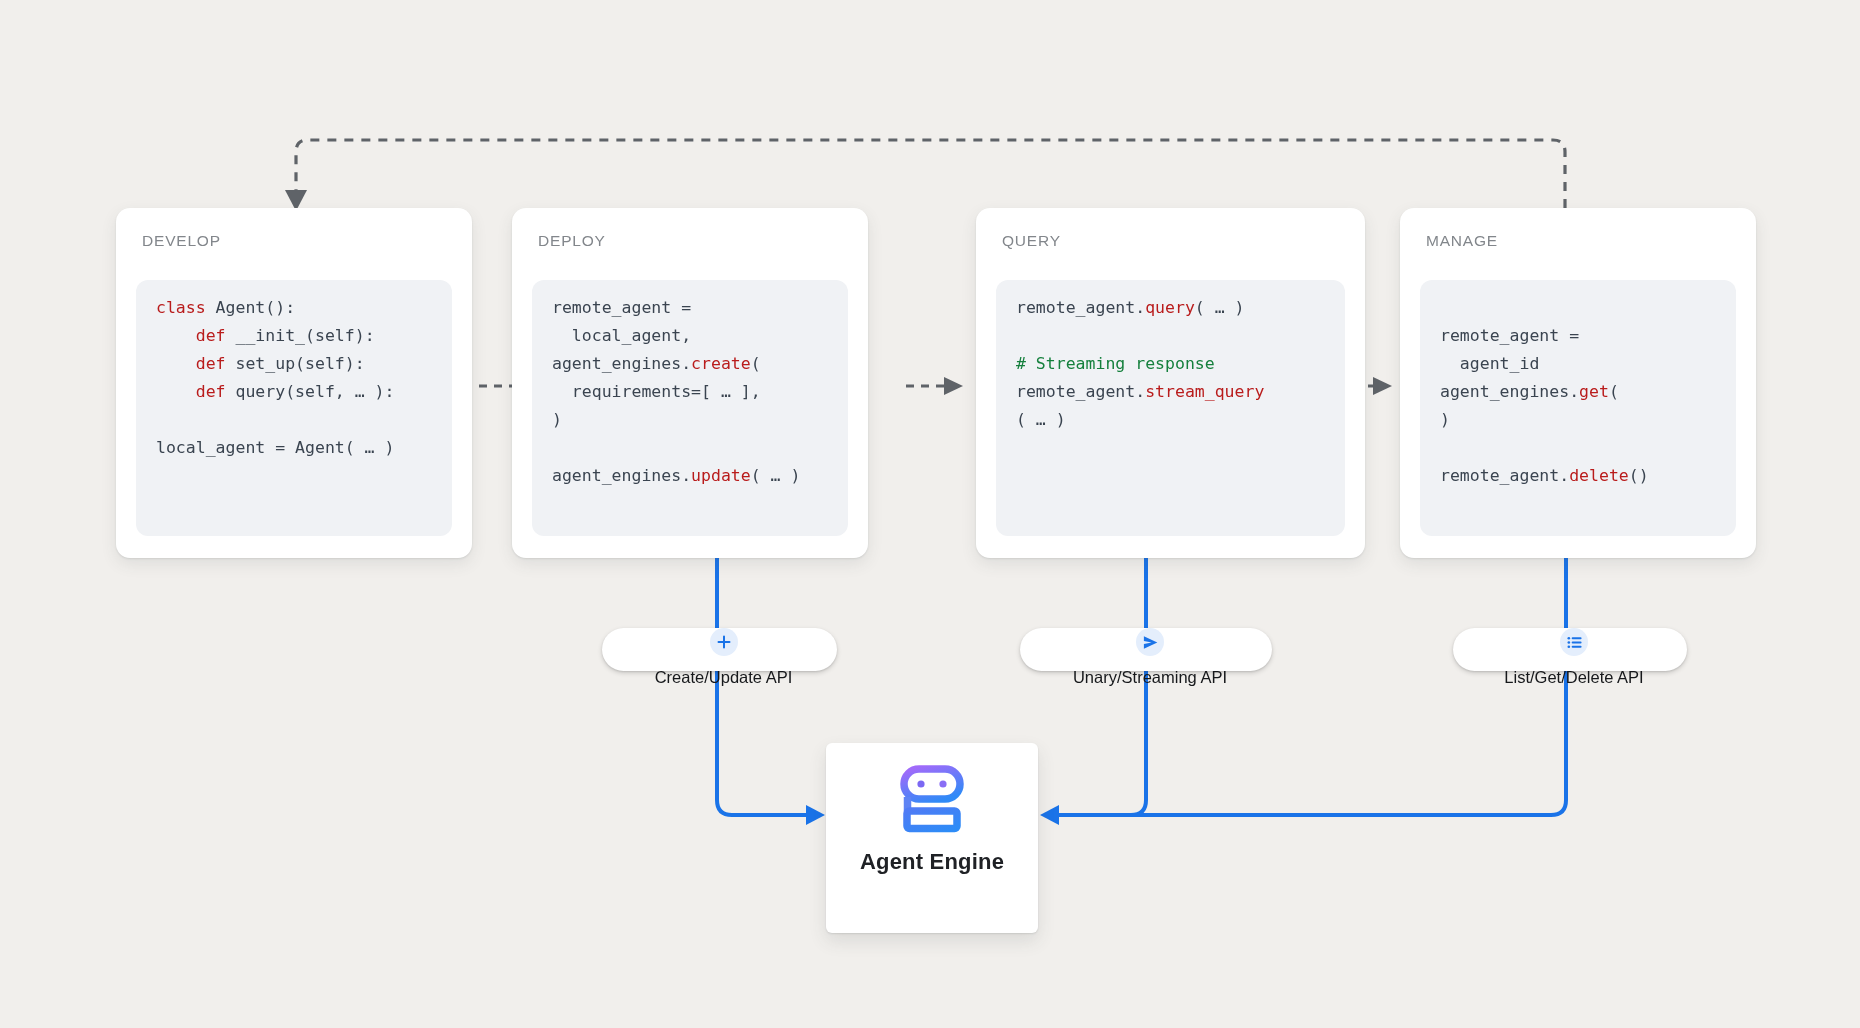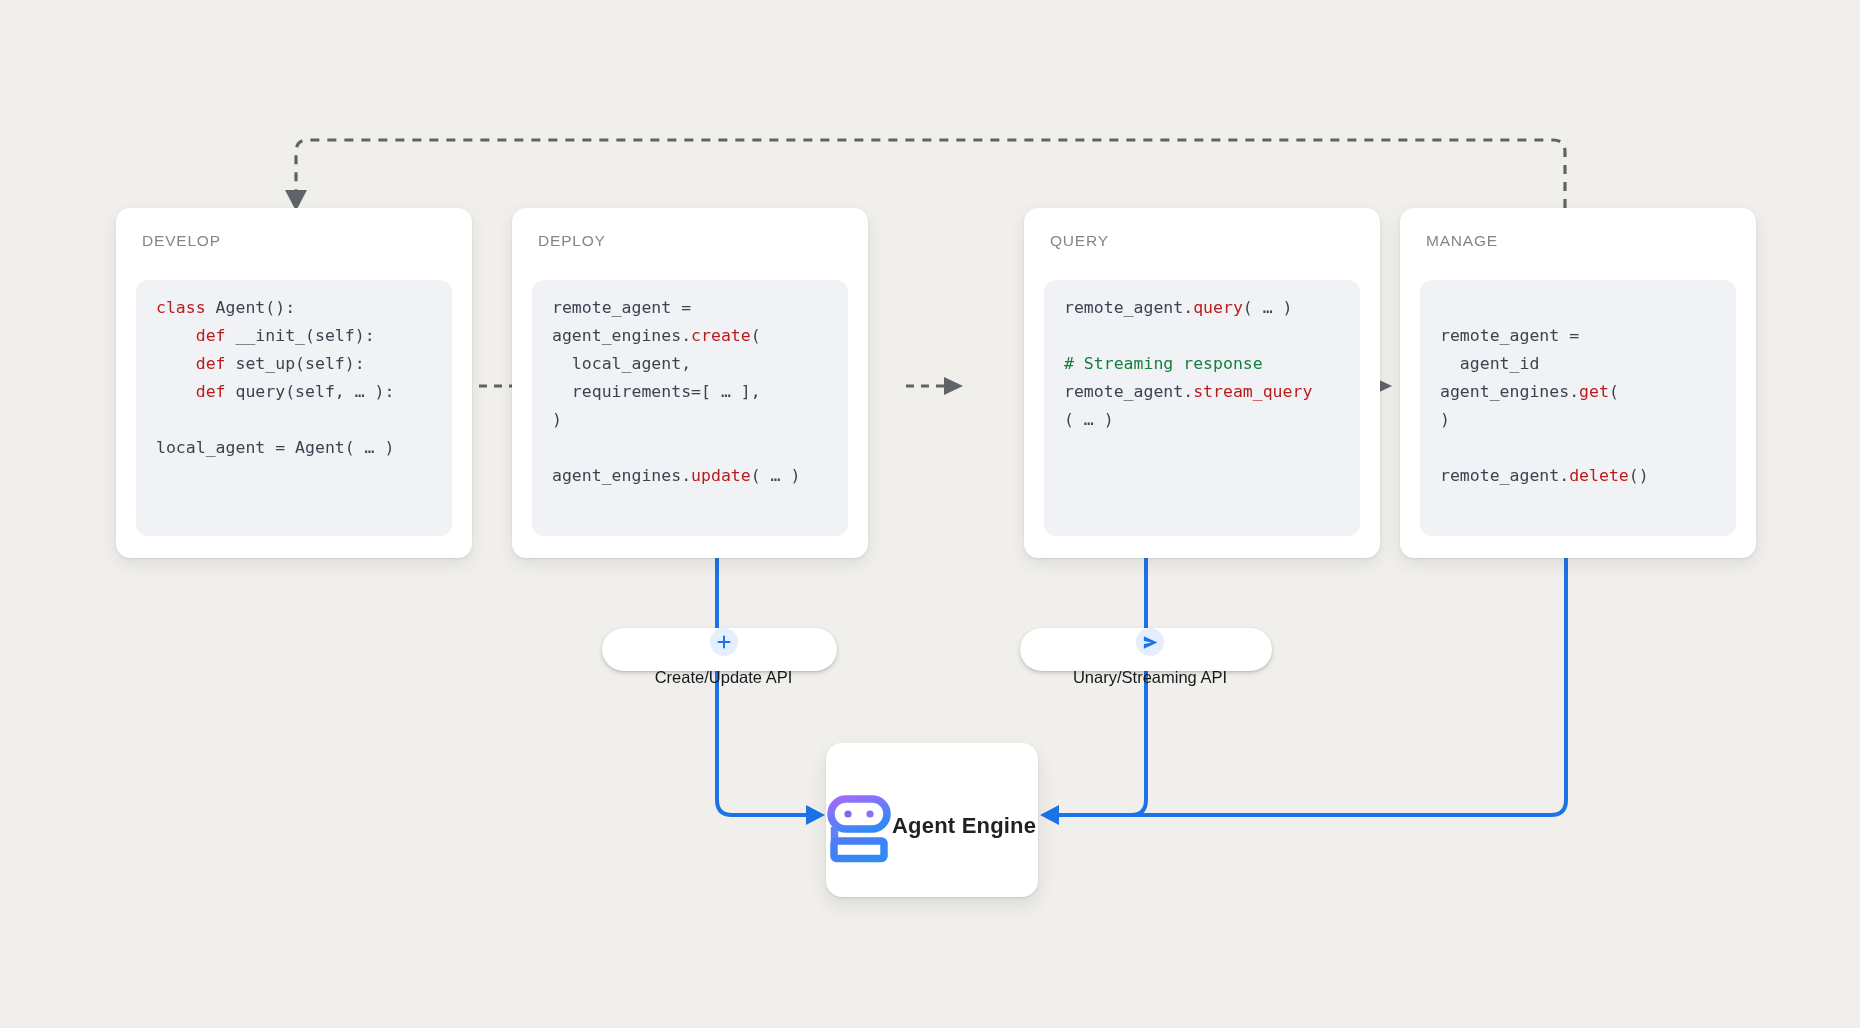--- a/index.html
+++ b/index.html
@@ -7,21 +7,21 @@
   .canvas{position:relative;width:1860px;height:1028px;background:#f1efec;overflow:hidden;}
 
   
   .overlay{position:absolute;left:0;top:0;z-index:1;}
 
   
   .card{position:absolute;top:208px;width:356px;height:350px;background:#ffffff;
         border-radius:14px;box-shadow:0 1px 2px rgba(60,64,67,.12),0 6px 16px rgba(60,64,67,.10);z-index:2;}
   .card-develop{left:116px;}
   .card-deploy{left:512px;}
-  .card-query{left:1024px;}
+  .card-query{left:976px;padding-left:33px;}
   .card-manage{left:1400px;}
   .card-title{position:absolute;left:26px;top:24px;font-size:15.5px;font-weight:normal;
               letter-spacing:.8px;color:#82868b;}
   .code-block{position:absolute;left:20px;right:20px;top:72px;bottom:22px;background:#f0f2f5;
               border-radius:12px;padding:14px 0 0 20px;overflow:hidden;}
   .code-line{font-family:"DejaVu Sans Mono",monospace;font-size:16.5px;line-height:28px;
              color:#3a4450;white-space:pre;}
   .tok-kw{color:#b91c1c;}
   .tok-comment{color:#15803d;}
 
@@ -30,23 +30,23 @@
         box-shadow:0 2px 5px rgba(0,0,0,.16),0 1px 2px rgba(0,0,0,.10);
         display:flex;align-items:center;gap:12px;padding-left:8px;box-sizing:border-box;z-index:3;flex-direction:column;}
   .pill-1{left:602px;width:235px;}
   .pill-2{left:1020px;width:252px;}
   .pill-3{left:1453px;width:234px;}
   .pill-icon{width:28px;height:28px;border-radius:50%;background:#e4eefc;display:flex;
              align-items:center;justify-content:center;flex:0 0 auto;}
   .pill-label{font-size:16.5px;color:#16181b;font-weight:500;white-space:nowrap;}
 
   
-  .engine{position:absolute;left:826px;top:743px;width:212px;height:154px;background:#ffffff;
-          border-radius:16px;box-shadow:0 1px 2px rgba(60,64,67,.14),0 8px 18px rgba(60,64,67,.12);
-          display:flex;flex-direction:row;align-items:center;z-index:2;}
+  .engine{position:absolute;left:826px;top:743px;width:212px;height:190px;background:#ffffff;
+          border-radius:6px;box-shadow:0 1px 2px rgba(60,64,67,.14),0 8px 18px rgba(60,64,67,.12);
+          display:flex;flex-direction:column;align-items:center;z-index:2;}
   .engine-icon{margin-top:22px;}
   .engine-label{margin-top:12px;font-size:22px;font-weight:600;color:#1f2125;letter-spacing:.2px;}
 </style>
 </head>
 <body>
 
 <div class="canvas">
 
   <svg class="overlay" width="1860" height="1028" viewBox="0 0 1860 1028">
 
@@ -80,22 +80,22 @@
         <div class="code-line"><span>    </span><span class="tok-kw">def</span><span> query(self, … ):</span></div>
         <div class="code-line">&nbsp;</div>
         <div class="code-line"><span>local_agent = Agent( … )</span></div>
       </div>
   </div>
 
   <div class="card card-deploy">
     <div class="card-title">DEPLOY</div>
     <div class="code-block">
         <div class="code-line"><span>remote_agent =</span></div>
+        <div class="code-line"><span>  local_agent,</span></div>
         <div class="code-line"><span>agent_engines.</span><span class="tok-kw">create</span><span>(</span></div>
-        <div class="code-line"><span>  local_agent,</span></div>
         <div class="code-line"><span>  requirements=[ … ],</span></div>
         <div class="code-line"><span>)</span></div>
         <div class="code-line">&nbsp;</div>
         <div class="code-line"><span>agent_engines.</span><span class="tok-kw">update</span><span>( … )</span></div>
       </div>
   </div>
 
   <div class="card card-query">
     <div class="card-title">QUERY</div>
     <div class="code-block">
@@ -131,20 +131,31 @@
 
   <div class="pill pill-2">
     <span class="pill-icon">
       <svg width="17" height="17" viewBox="0 0 18 18">
         <path d="M2 2.4 L16.2 9 L2 15.6 L2 10.6 L10.2 9 L2 7.4 Z" fill="#1a73e8"></path>
       </svg>
     </span>
     <span class="pill-label">Unary/Streaming API</span>
   </div>
 
+  <div class="pill pill-3">
+    <span class="pill-icon">
+      <svg width="17" height="17" viewBox="0 0 18 18">
+        <circle cx="3" cy="4.5" r="1.4" fill="#1a73e8"></circle>
+        <circle cx="3" cy="9" r="1.4" fill="#1a73e8"></circle>
+        <circle cx="3" cy="13.5" r="1.4" fill="#1a73e8"></circle>
+        <path d="M7 4.5 H15.5 M7 9 H15.5 M7 13.5 H15.5" stroke="#1a73e8" stroke-width="2" stroke-linecap="round"></path>
+      </svg>
+    </span>
+    <span class="pill-label">List/Get/Delete API</span>
+  </div>
 
   <div class="engine">
     <span class="engine-icon">
       <svg width="66" height="68" viewBox="0 0 64 68">
         <defs>
           <linearGradient id="robotGrad" x1="0.15" y1="0" x2="0.75" y2="1">
             <stop offset="0" stop-color="#a06bfa"></stop>
             <stop offset="1" stop-color="#2f8af7"></stop>
           </linearGradient>
           <linearGradient id="robotGradBody" x1="0" y1="0" x2="1" y2="1">

